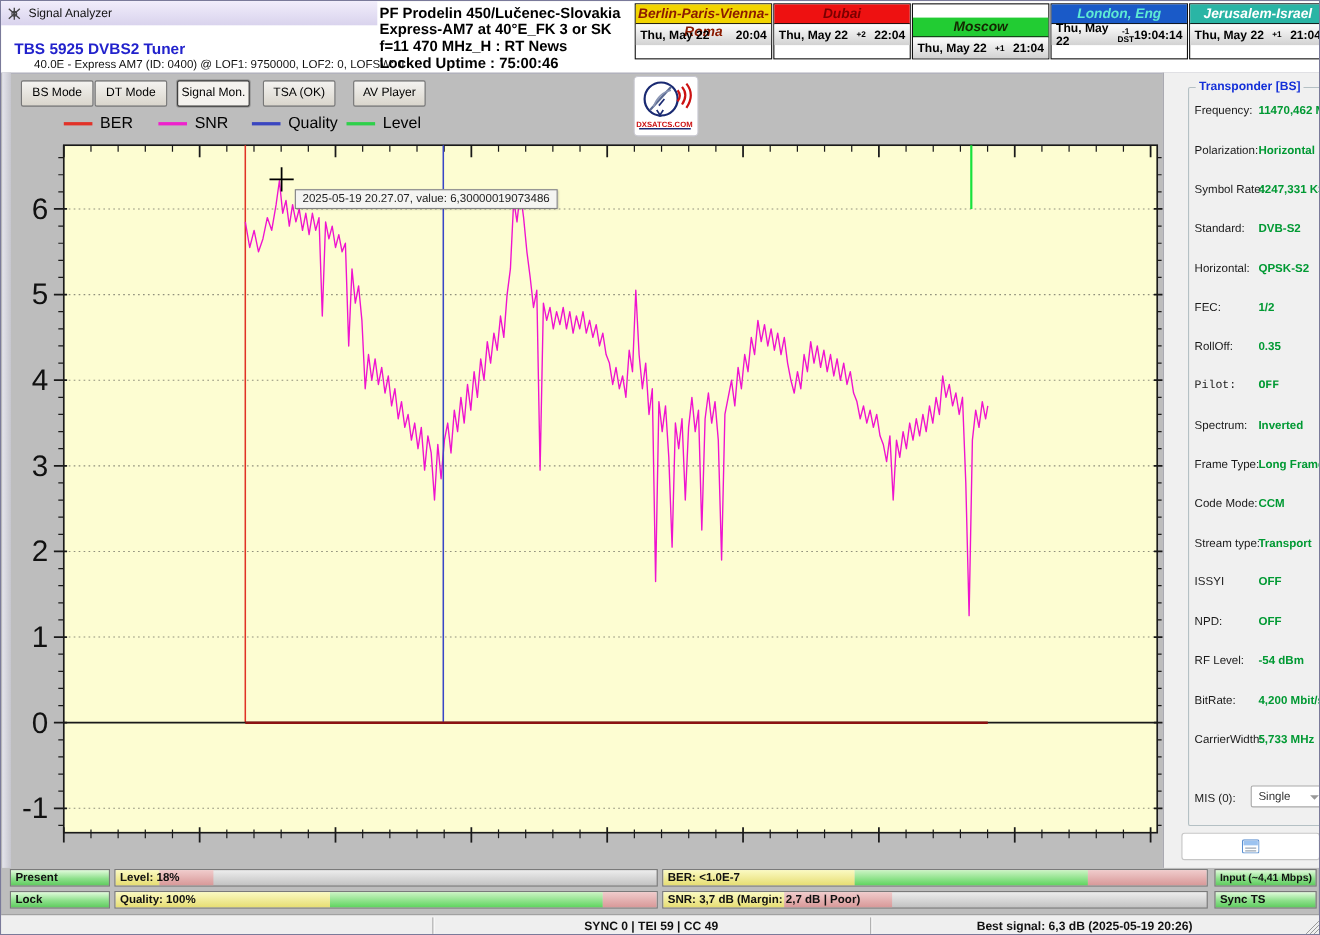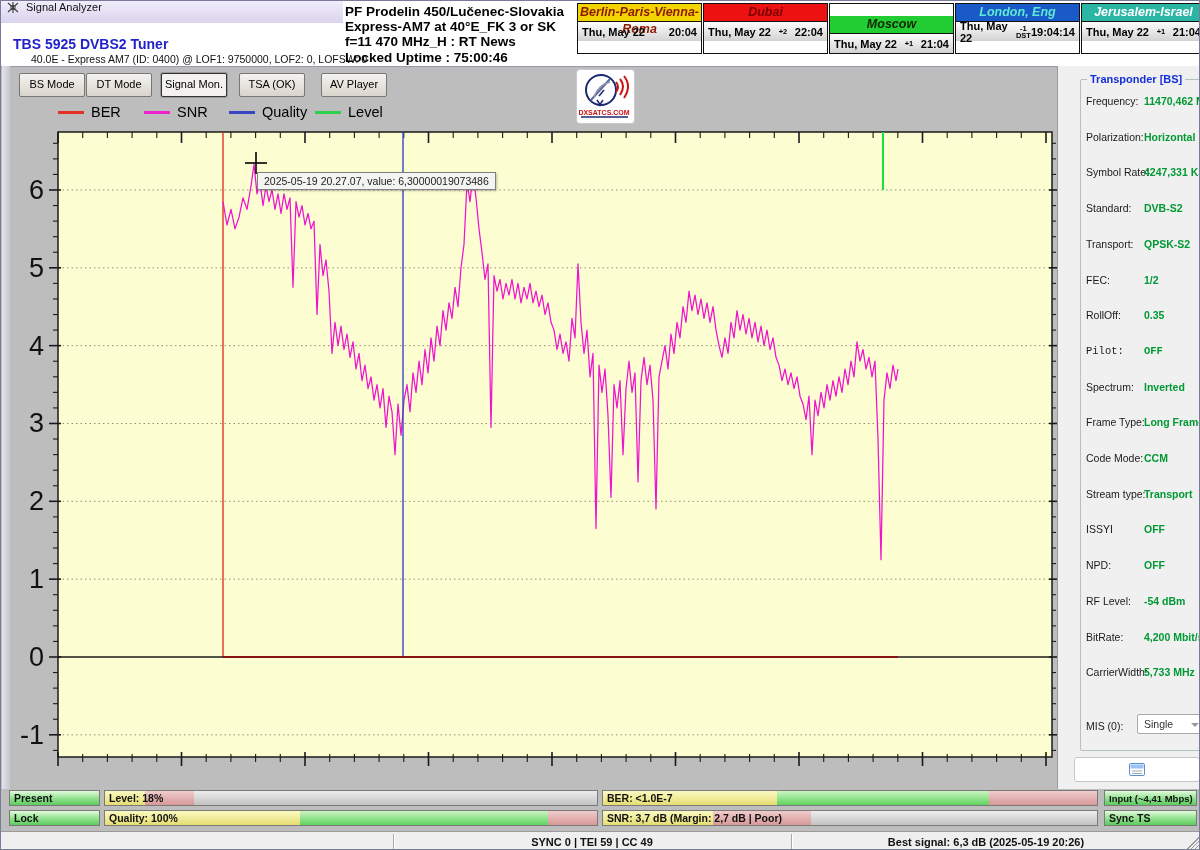--- a/index.html
+++ b/index.html
@@ -1,21 +1,21 @@
 <!DOCTYPE html>
 <html><head>
 <meta charset="utf-8">
 <style>
   html,body{margin:0;padding:0;background:#888;}
   .app{position:relative;width:1200px;height:850px;background:#bdbdbd;overflow:hidden;
        font-family:"Liberation Sans",sans-serif;border:1px solid #7a7a9a;box-sizing:border-box;}
   
   .header{position:absolute;left:0;top:0;width:1200px;height:65px;background:#ffffff;border-bottom:1px solid #9a9aa8;}
   .titlebar{position:absolute;left:0;top:0;width:342px;height:22px;background:linear-gradient(#f1edfb,#d9d3ed);
-            display:flex;gap:6px;padding-left:6px;box-sizing:border-box;font-size:11px;color:#111;}
+            display:flex;align-items:center;gap:6px;padding-left:6px;box-sizing:border-box;font-size:11px;color:#111;}
   .tuner-name{position:absolute;left:12px;top:35px;font-size:14px;font-weight:bold;color:#2222cc;}
   .tuner-detail{position:absolute;left:30px;top:52px;font-size:10.5px;color:#111;}
   .info-block{position:absolute;left:344px;top:3px;width:232px;font-size:13.5px;font-weight:bold;line-height:15.2px;color:#000;}
   .clocks{position:absolute;left:576px;top:2px;display:flex;}
   .clock{width:123px;border:1px solid #111;margin-right:1px;}
   .clock-h{height:17px;line-height:17px;text-align:center;font-size:12.5px;font-weight:bold;font-style:italic;border-bottom:1px solid #111;}
   .clock-t{height:19px;background:linear-gradient(#fdfdfd,#d2d2d2);display:flex;align-items:center;justify-content:space-between;
            padding:0 4px;font-size:11px;font-weight:bold;color:#000;}
   .off{display:inline-flex;flex-direction:column;align-items:center;font-size:7.5px;line-height:7px;font-weight:bold;}
   
@@ -359,21 +359,21 @@
       <line x1="1008.3000000000006" y1="632" x2="1008.3000000000006" y2="640" stroke="#1a1a1a" stroke-width="1.1"></line>
       <line x1="1033.0000000000007" y1="10" x2="1033.0000000000007" y2="21" stroke="#1a1a1a" stroke-width="1.6"></line>
       <line x1="1033.0000000000007" y1="630" x2="1033.0000000000007" y2="644" stroke="#1a1a1a" stroke-width="1.6"></line>
       <path d="M210.0 79.7L214.0 103.0L218.0 87.4L222.0 106.9L226.0 95.2L230.0 75.8L234.0 87.4L238.0 64.1L241.0 42.3L244.0 71.9L247.0 60.2L250.0 83.6L253.0 64.1L256.0 79.7L259.0 68.0L262.0 87.4L265.0 71.9L268.0 91.3L271.0 71.9L274.0 87.4L277.0 75.8L280.0 165.3L283.0 79.7L286.0 95.2L289.0 83.6L292.0 103.0L295.0 91.3L298.0 106.9L301.0 99.1L304.0 192.5L307.0 122.5L310.0 153.6L313.0 138.0L316.0 169.2L319.0 231.4L322.0 200.3L325.0 223.7L328.0 204.2L331.0 227.5L334.0 212.0L337.0 235.3L340.0 219.8L343.0 247.0L346.0 231.4L349.0 258.7L352.0 243.1L355.0 266.5L358.0 254.8L361.0 278.1L364.0 262.6L367.0 285.9L370.0 266.5L373.0 305.4L376.0 274.2L379.0 289.8L382.0 332.6L385.0 282.0L388.0 313.2L391.0 278.1L394.0 262.6L397.0 289.8L400.0 250.9L403.0 270.4L406.0 239.2L409.0 262.6L412.0 227.5L415.0 250.9L418.0 215.9L421.0 239.2L424.0 204.2L427.0 223.7L430.0 188.6L433.0 208.1L436.0 180.8L439.0 196.4L442.0 165.3L445.0 184.7L448.0 145.8L451.0 122.5L454.0 60.2L457.0 79.7L460.0 52.4L463.0 75.8L466.0 106.9L469.0 130.3L472.0 157.5L475.0 141.9L478.0 305.4L481.0 153.6L484.0 169.2L487.0 157.5L490.0 177.0L493.0 161.4L496.0 173.1L499.0 157.5L502.0 177.0L505.0 161.4L508.0 180.8L511.0 165.3L514.0 177.0L517.0 161.4L520.0 180.8L523.0 169.2L526.0 184.7L529.0 173.1L532.0 192.5L535.0 180.8L538.0 200.3L541.0 208.1L544.0 227.5L547.0 212.0L550.0 231.4L553.0 219.8L556.0 239.2L559.0 196.4L562.0 215.9L565.0 141.9L568.0 200.3L571.0 231.4L574.0 208.1L577.0 254.8L580.0 231.4L583.0 406.6L586.0 243.1L589.0 270.4L592.0 247.0L595.0 293.7L598.0 375.4L601.0 262.6L604.0 285.9L607.0 258.7L610.0 332.6L613.0 266.5L616.0 239.2L619.0 270.4L622.0 250.9L625.0 359.9L628.0 258.7L631.0 235.3L634.0 262.6L637.0 243.1L640.0 278.1L643.0 387.1L646.0 254.8L649.0 239.2L652.0 223.7L655.0 247.0L658.0 212.0L661.0 231.4L664.0 200.3L667.0 215.9L670.0 184.7L673.0 200.3L676.0 169.2L679.0 188.6L682.0 173.1L685.0 192.5L688.0 177.0L691.0 196.4L694.0 180.8L697.0 200.3L700.0 184.7L703.0 208.1L706.0 223.7L709.0 235.3L712.0 215.9L715.0 231.4L718.0 200.3L721.0 215.9L724.0 188.6L727.0 208.1L730.0 192.5L733.0 212.0L736.0 196.4L739.0 215.9L742.0 200.3L745.0 219.8L748.0 204.2L751.0 223.7L754.0 208.1L757.0 227.5L760.0 215.9L763.0 235.3L766.0 243.1L769.0 258.7L772.0 247.0L775.0 262.6L778.0 250.9L781.0 266.5L784.0 254.8L787.0 274.2L790.0 282.0L793.0 297.6L796.0 274.2L799.0 332.6L802.0 278.1L805.0 293.7L808.0 270.4L811.0 285.9L814.0 262.6L817.0 278.1L820.0 258.7L823.0 274.2L826.0 254.8L829.0 270.4L832.0 247.0L835.0 262.6L838.0 239.2L841.0 254.8L844.0 219.8L847.0 239.2L850.0 227.5L853.0 247.0L856.0 235.3L859.0 254.8L862.0 239.2L865.0 317.1L868.0 437.7L871.0 278.1L874.0 250.9L877.0 266.5L880.0 243.1L883.0 258.7L885.0 247.0" fill="none" stroke="#ef13cf" stroke-width="1.25" stroke-linejoin="round"></path>
       <line x1="390" y1="10" x2="390" y2="534.9844333748443" stroke="#3946c6" stroke-width="1.4"></line>
       <line x1="870" y1="10" x2="870" y2="67.98567870485681" stroke="#16e23c" stroke-width="2"></line>
       <line x1="210" y1="534.9844333748443" x2="885" y2="534.9844333748443" stroke="#8b1212" stroke-width="2.2"></line>
       <line x1="232" y1="41" x2="254" y2="41" stroke="#000" stroke-width="1.6"></line>
       <line x1="243" y1="30" x2="243" y2="52" stroke="#000" stroke-width="1.6"></line>
     </svg>
-  <div class="tooltip" id="tooltip" style="left: 256px; top: 171px;">2025-05-19 20.27.07, value: 6,30000019073486</div>
+  <div class="tooltip" id="tooltip" style="left: 267px; top: 171px;">2025-05-19 20.27.07, value: 6,30000019073486</div>
 
   <div class="panel">
     <div class="groupbox">
       <div class="gb-title">Transponder [BS]</div>
       <div class="gb-rows"></div>
       <div class="mis-label">MIS (0):</div>
       <div class="mis-dd"><span>Single</span><span class="mis-chev"></span></div>
     <div class="tp-row" style="top: 15px;">
           <span class="tp-l">Frequency:</span>
           <span class="tp-v">11470,462 MHz</span>
@@ -384,21 +384,21 @@
         </div>
         <div class="tp-row" style="top: 86.4px;">
           <span class="tp-l">Symbol Rate:</span>
           <span class="tp-v">4247,331 KS/s</span>
         </div>
         <div class="tp-row" style="top: 122.1px;">
           <span class="tp-l">Standard:</span>
           <span class="tp-v">DVB-S2</span>
         </div>
         <div class="tp-row" style="top: 157.8px;">
-          <span class="tp-l">Transport:</span>
+          <span class="tp-l">Horizontal:</span>
           <span class="tp-v">QPSK-S2</span>
         </div>
         <div class="tp-row" style="top: 193.5px;">
           <span class="tp-l">FEC:</span>
           <span class="tp-v">1/2</span>
         </div>
         <div class="tp-row" style="top: 229.2px;">
           <span class="tp-l">RollOff:</span>
           <span class="tp-v">0.35</span>
         </div>

